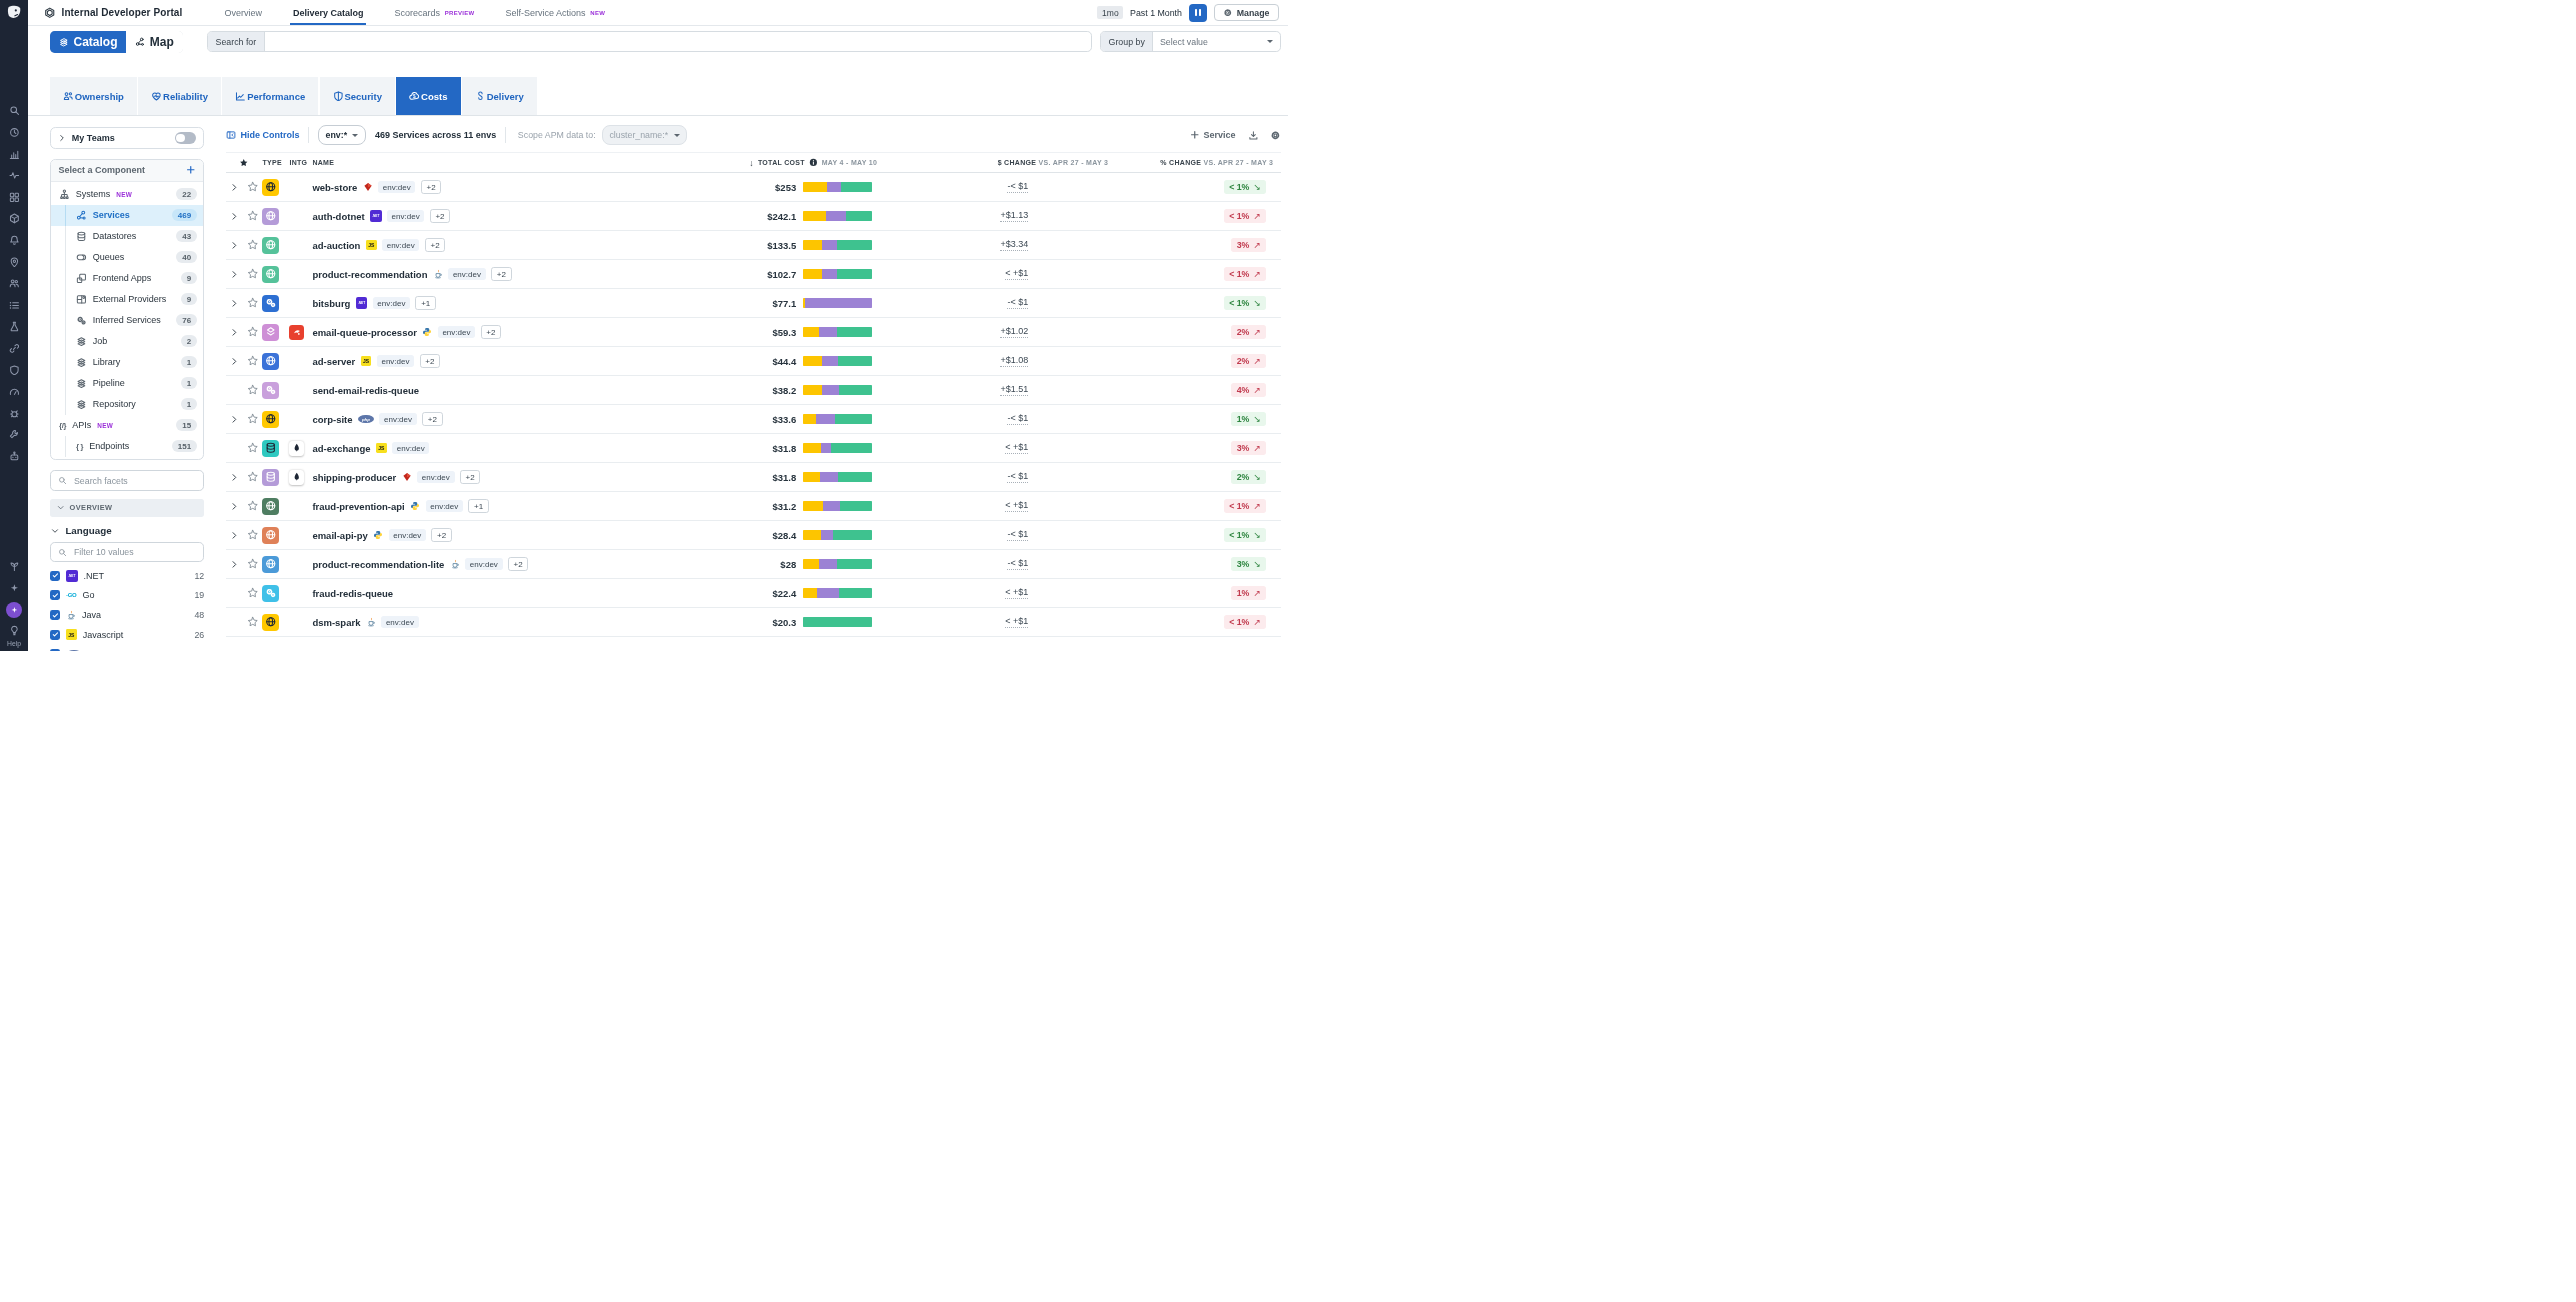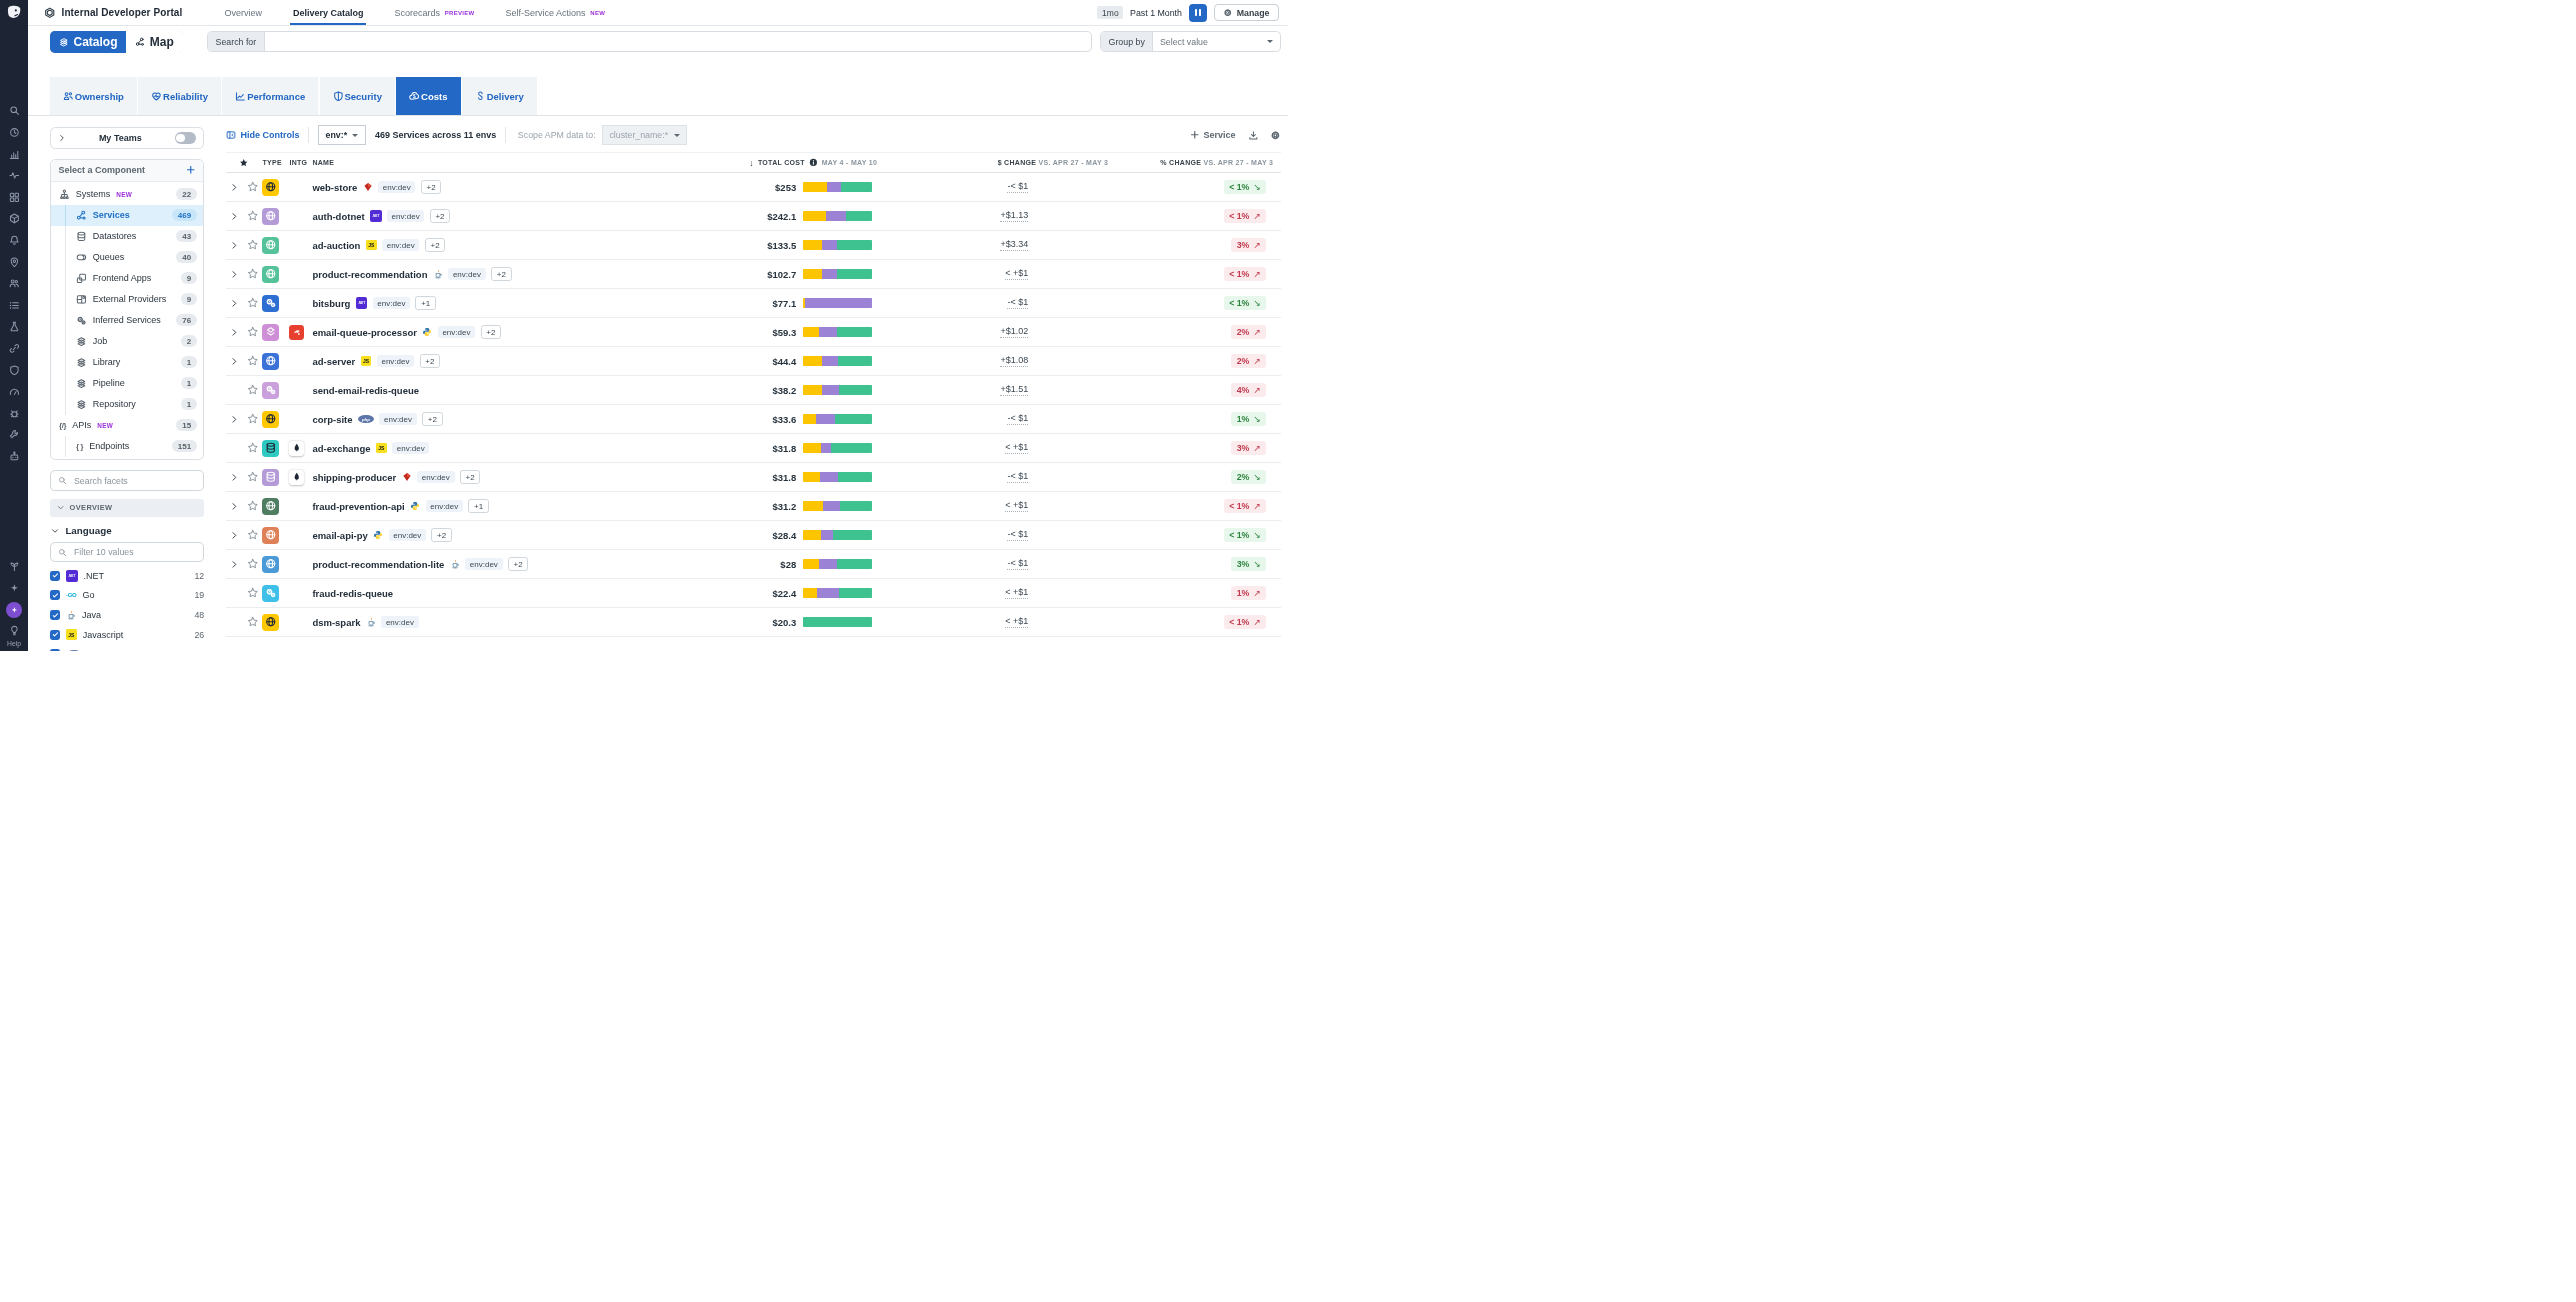--- a/index.html
+++ b/index.html
@@ -62,21 +62,21 @@
   .tabs{display:flex;gap:1.4px;margin:20px 0 0 22px;height:38px;flex:0 0 38px;}
   .tab{display:flex;align-items:center;gap:1px;padding:0 13px;background:#f1f4f7;color:#2065c0;font-size:9.5px;font-weight:700;cursor:pointer;}
   .tab svg{width:10.8px;height:10.8px;}
   .tab.active{background:#2368c4;color:#fff;}
   .rule{height:0.7px;background:#dfe4e8;flex:0 0 0.7px;}
 
   
   .content{flex:1;display:flex;min-height:0;}
   .sidebar{width:187px;flex:0 0 187px;padding:11.5px 10.8px 0 22px;overflow:hidden;}
   .card{border:0.7px solid #d9dfe5;border-radius:5.4px;background:#fff;}
-  .myteams{height:21.6px;display:flex;align-items:center;gap:6px;padding:0 6.8px;cursor:pointer;text-align:center;}
+  .myteams{height:21.6px;display:flex;align-items:center;gap:6px;padding:0 6.8px;cursor:pointer;}
   .myteams svg{width:8px;height:8px;color:#39434c;}
   .myteams-label{font-size:9px;font-weight:600;color:#232f3a;flex:1;}
   .toggle{width:21.6px;height:11.5px;border-radius:6px;background:#b3bbc7;position:relative;cursor:pointer;}
   .toggle i{position:absolute;left:1.4px;top:1.4px;width:8.8px;height:8.8px;background:#fff;border-radius:50%;}
   .component-card{margin-top:10px;overflow:hidden;}
   .comp-header{display:flex;align-items:center;justify-content:space-between;background:#f7f9fa;padding:5.4px 7.4px;border-bottom:0.7px solid #e7ebef;}
   .comp-title{font-size:9px;font-weight:600;color:#5c666f;}
   .comp-plus{color:#2368c4;cursor:pointer;display:flex;}
   .comp-plus svg{width:9.5px;height:9.5px;}
   .tree{padding:2px 0 2.7px;}
@@ -118,21 +118,21 @@
   .lb-php{width:16px;height:8.8px;border-radius:50%;background:#5d76a9;color:#fff;font-size:4.4px;font-weight:700;font-style:italic;}
   .lb-go{color:#00a9d6;font-weight:800;font-size:6px;letter-spacing:-0.3px;}
   .lb svg{width:10px;height:10px;}
 
   
   .main{flex:1;min-width:0;padding:0 6.8px 0 10.8px;display:flex;flex-direction:column;}
   .controls{margin-top:8px;height:23px;display:flex;align-items:center;gap:8.8px;flex:0 0 23px;}
   .hidectl{display:flex;align-items:center;gap:4.7px;color:#2368c4;font-size:9px;font-weight:600;cursor:pointer;}
   .hidectl svg{width:10px;height:10px;}
   .vdiv{width:0.7px;height:16px;background:#e1e6ea;}
-  .dd{display:flex;align-items:center;gap:5.4px;border:0.7px solid #c6cdd4;border-radius:0;height:19.6px;padding:0 6.8px;cursor:pointer;background:#fff;}
+  .dd{display:flex;align-items:center;gap:5.4px;border:0.7px solid #c6cdd4;border-radius:8px;height:19.6px;padding:0 6.8px;cursor:pointer;background:#fff;}
   .dd-label{font-size:8.8px;font-weight:600;color:#232f3a;}
   .summary{font-size:9px;font-weight:600;color:#232f3a;}
   .scope{display:flex;align-items:center;gap:6px;margin-left:3.4px;}
   .scope-label{font-size:8.8px;color:#9aa3ac;}
   .dd.disabled{background:#eef1f4;border-color:#dde2e7;}
   .dd.disabled .dd-label{color:#9aa3ac;font-weight:400;}
   .controls-right{margin-left:auto;display:flex;align-items:center;gap:12px;color:#5c666f;}
   .addsvc{display:flex;align-items:center;gap:4px;font-size:9px;font-weight:600;color:#5c666f;cursor:pointer;}
   .addsvc svg{width:9.5px;height:9.5px;}
   .ctl-ic{display:flex;cursor:pointer;}

